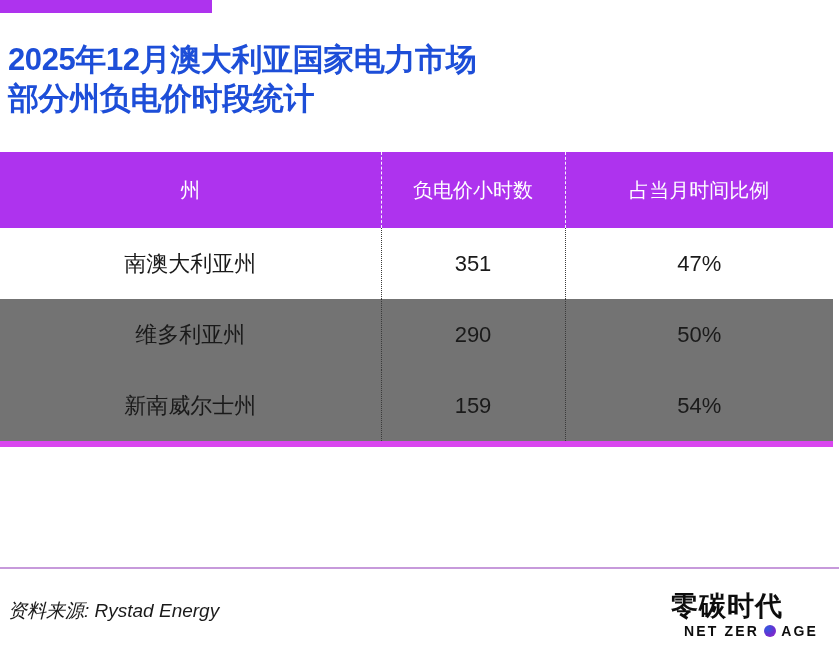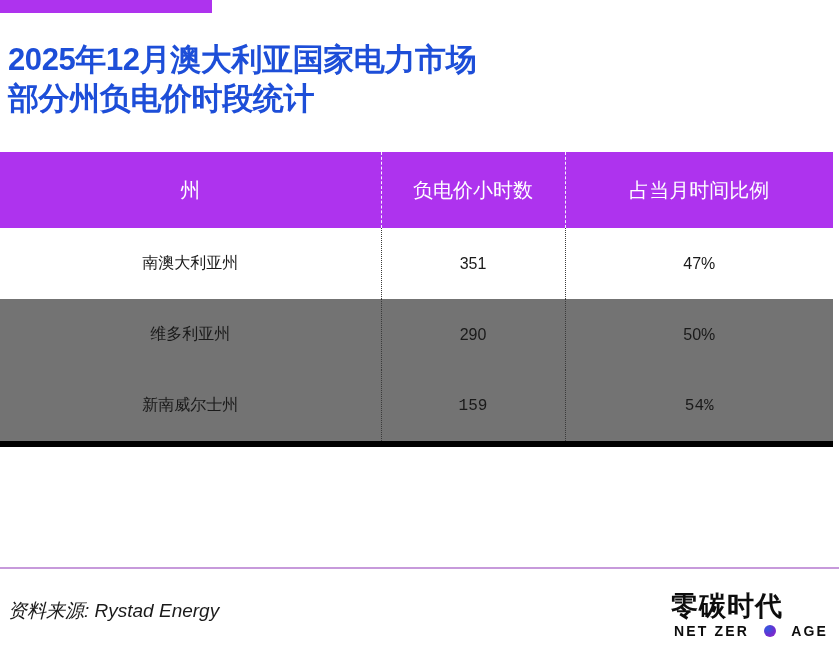--- a/index.html
+++ b/index.html
@@ -68,37 +68,36 @@
     text-align: center;
     height: 76px;
     padding: 0;
     vertical-align: middle;
   }
   thead th.divider-left {
     border-left: 1.5px dashed rgba(255,255,255,0.92);
   }
 
   tbody td {
-    font-size: 16px;
+    font-size: 22px;
     font-weight: normal;
     text-align: center;
     height: 71px;
     padding: 0;
     vertical-align: middle;
     color: #1a1a1a;
   }
   tbody td.divider-left {
     border-left: 1.5px dotted #3a3a3a;
   }
   tbody tr.row-odd  { background: #ffffff; }
   tbody tr.row-even { background: #737373; }
 
   tbody tr.last-row td {
-    border-bottom: 6px solid #000000;
-    font-family: Liberation Mono, monospace;
+    border-bottom: 6px solid #d946ef;
   }
 
   
   .footer-rule {
     position: absolute;
     left: 0;
     top: 567px;
     width: 839px;
     height: 2px;
     background: #C79ADB;
@@ -131,21 +130,21 @@
   }
   .logo-en {
     margin-top: 3px;
     font-size: 14px;
     font-weight: bold;
     letter-spacing: 2.2px;
     color: #0d0d0d;
     display: flex;
     align-items: center;
     justify-content: center;
-    gap: 13px;
+    gap: 3px;
     white-space: nowrap;
   }
   .logo-dot {
     display: inline-block;
     width: 12px;
     height: 12px;
     border-radius: 50%;
     background: radial-gradient(circle at 32% 30%, #2f5ce0 0%, #6a2fd0 55%, #a028c8 100%);
     margin: 0 2px;
     vertical-align: middle;

